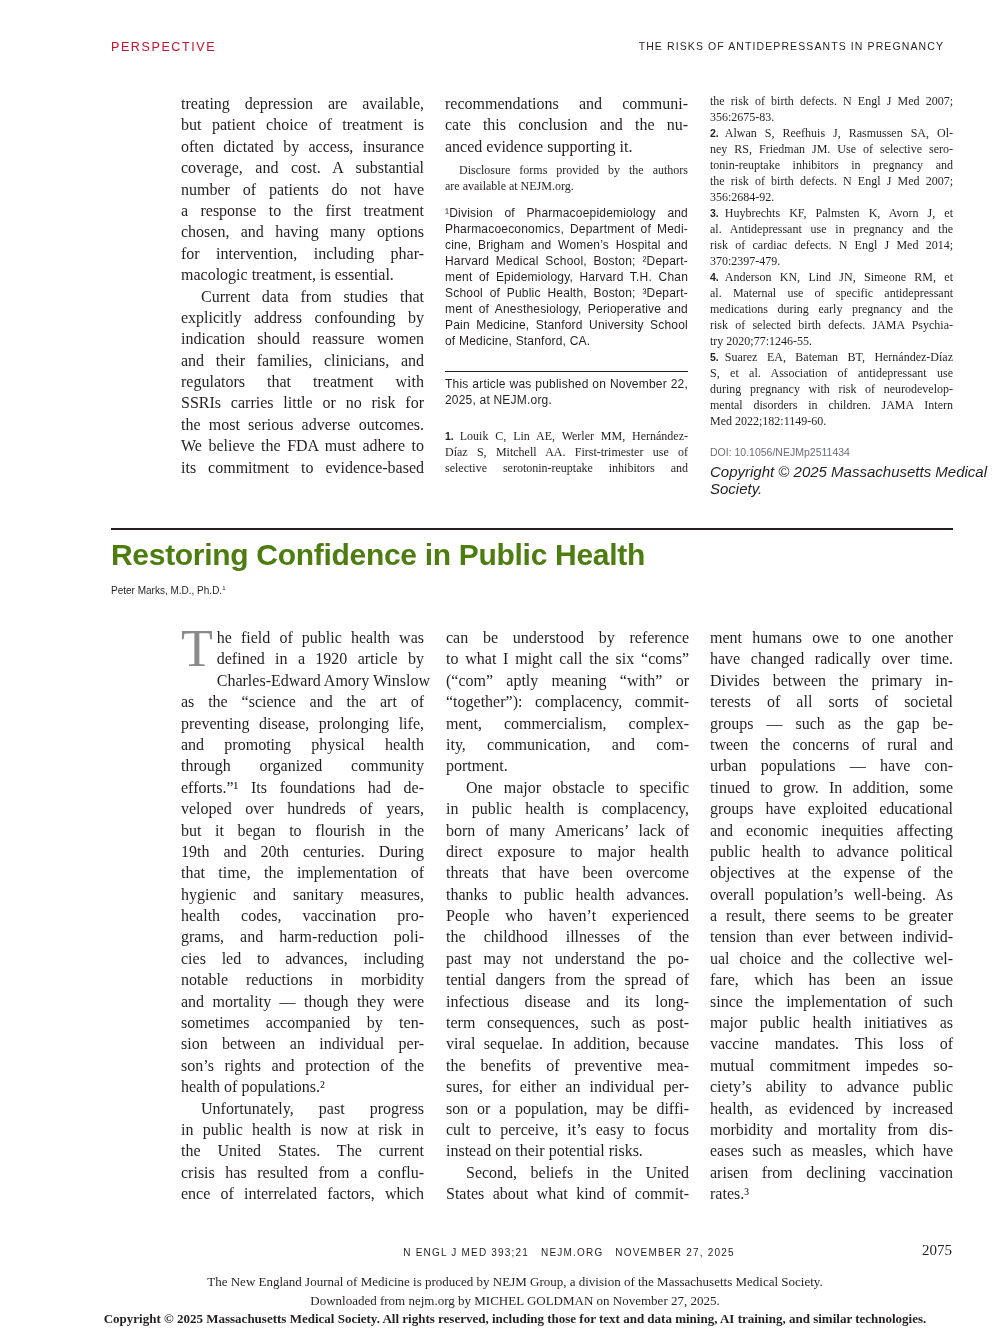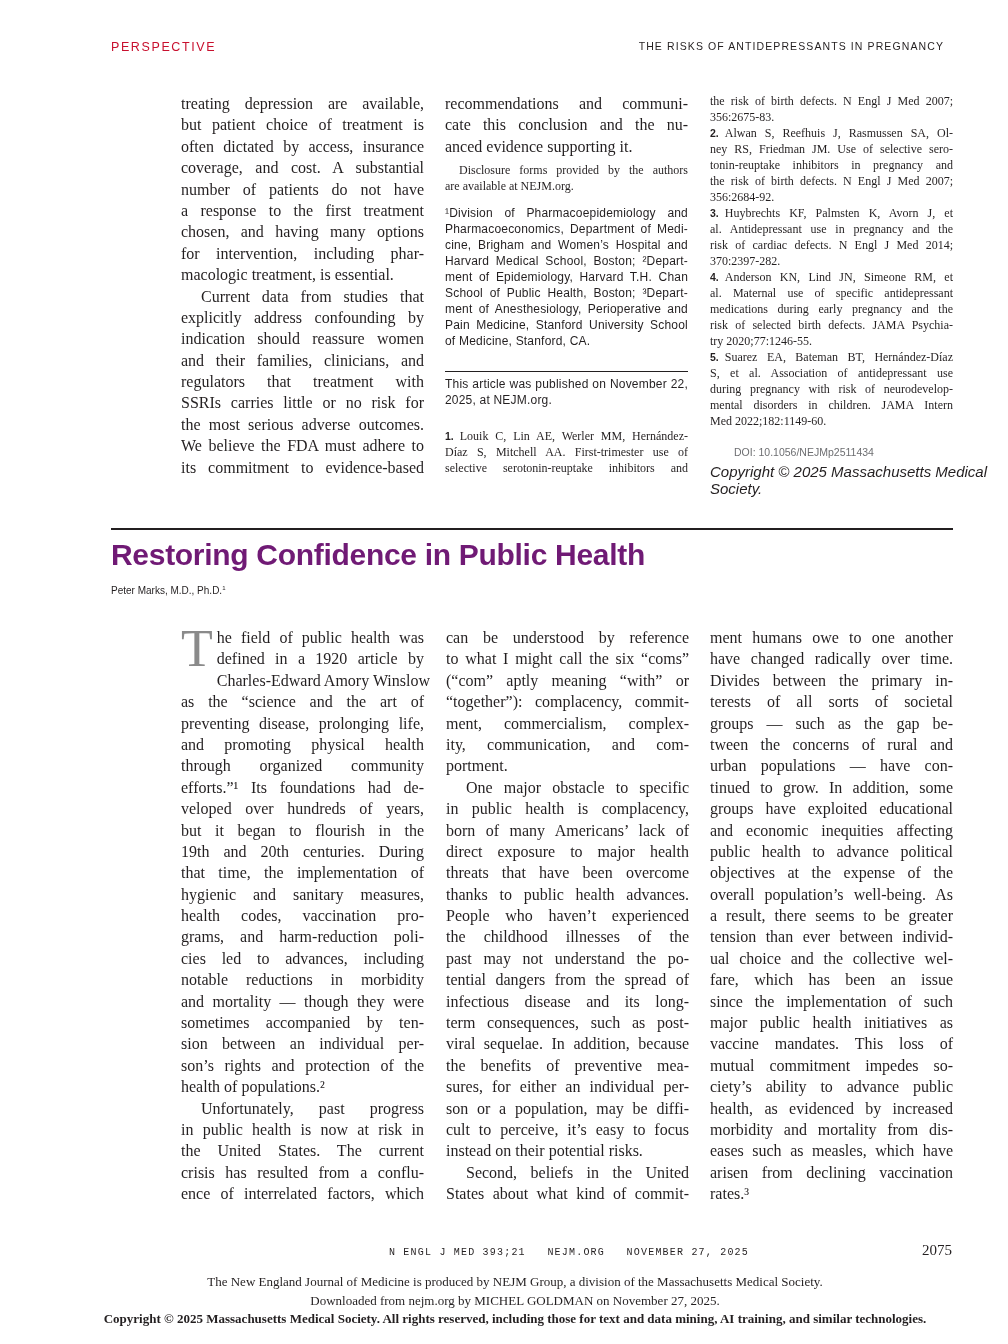--- a/index.html
+++ b/index.html
@@ -12,27 +12,27 @@
   .line.last { text-align-last: left; }
   .body-text { font-size: 16px; line-height: 21.4px; }
   .body-text .line { height: 21.4px; }
   .indent { padding-left: 20px; }
   .small-serif { font-size: 12px; line-height: 16px; }
   .small-serif .line { height: 16px; }
   .small-sans { font-family: "Liberation Sans", sans-serif; font-size: 12px; line-height: 16px; letter-spacing: 0.2px; }
   .small-sans .line { height: 16px; }
   .ref-num { font-family: "Liberation Sans", sans-serif; font-weight: bold; font-size: 10.5px; margin-right: 6px; }
   .rule { position: absolute; background: #231f20; }
-  .title { left: 111px; top: 538px; font-family: "Liberation Sans", sans-serif; font-size: 30px; font-weight: bold; color: #701a75; letter-spacing: -0.3px; text-align: right; }
+  .title { left: 111px; top: 538px; font-family: "Liberation Sans", sans-serif; font-size: 30px; font-weight: bold; color: #4d7c0f; letter-spacing: -0.3px; text-align: right; }
   .byline { left: 111px; top: 585px; font-family: "Liberation Sans", sans-serif; font-size: 10px; color: #231f20; }
   sup { font-size: 0.6em; line-height: 0; vertical-align: super; }
   .dropcap { float: left; font-family: "Liberation Serif", serif; font-size: 52px; line-height: 40px; color: #8a8a8a; margin: 2px 4px 0 0; height: 42px; }
-  .doi { font-family: "Liberation Sans", sans-serif; font-size: 10.5px; color: #6d6e71; margin-left: 24px; }
+  .doi { font-family: "Liberation Sans", sans-serif; font-size: 10.5px; color: #6d6e71; }
   .copy { font-family: "Liberation Sans", sans-serif; font-size: 15px; font-style: italic; color: #231f20; }
-  .footer-meta { left: 0; width: 1008px; top: 1247px; text-align: center; font-family: Liberation Mono, monospace; font-size: 10px; letter-spacing: 1.2px; padding-left: 130px; box-sizing: border-box; }
+  .footer-meta { left: 0; width: 1008px; top: 1247px; text-align: center; font-family: Liberation Sans, sans-serif; font-size: 10px; letter-spacing: 1.2px; padding-left: 130px; box-sizing: border-box; }
   .page-num { right: 56px; top: 1242px; font-size: 15px; }
   .dl-line { left: 0; width: 1008px; text-align: center; font-size: 13px; font-family: "Liberation Serif", serif; margin-left: 11px; }
 </style>
 </head>
 <body>
 
 <div class="abs running-left">PERSPECTIVE</div>
 <div class="abs running-right">THE RISKS OF ANTIDEPRESSANTS IN PREGNANCY</div>
 
 <div class="col body-text" style="left:181px; top:93px; width:243px;">
@@ -97,21 +97,21 @@
 
   <span class="line"><span class="ref-num">2.</span><span>Alwan S, Reefhuis J, Rasmussen SA, Ol-</span></span>
   <span class="line">ney RS, Friedman JM. Use of selective sero-</span>
   <span class="line">tonin-reuptake inhibitors in pregnancy and</span>
   <span class="line">the risk of birth defects. N Engl J Med 2007;</span>
   <span class="line last">356:2684-92.</span>
 
   <span class="line"><span class="ref-num">3.</span><span>Huybrechts KF, Palmsten K, Avorn J, et</span></span>
   <span class="line">al. Antidepressant use in pregnancy and the</span>
   <span class="line">risk of cardiac defects. N Engl J Med 2014;</span>
-  <span class="line last">370:2397-282.</span>
+  <span class="line last">370:2397-479.</span>
 
   <span class="line"><span class="ref-num">4.</span><span>Anderson KN, Lind JN, Simeone RM, et</span></span>
   <span class="line">al. Maternal use of specific antidepressant</span>
   <span class="line">medications during early pregnancy and the</span>
   <span class="line">risk of selected birth defects. JAMA Psychia-</span>
   <span class="line last">try 2020;77:1246-55.</span>
 
   <span class="line"><span class="ref-num">5.</span><span>Suarez EA, Bateman BT, Hernández-Díaz</span></span>
   <span class="line">S, et al. Association of antidepressant use</span>
   <span class="line">during pregnancy with risk of neurodevelop-</span>

